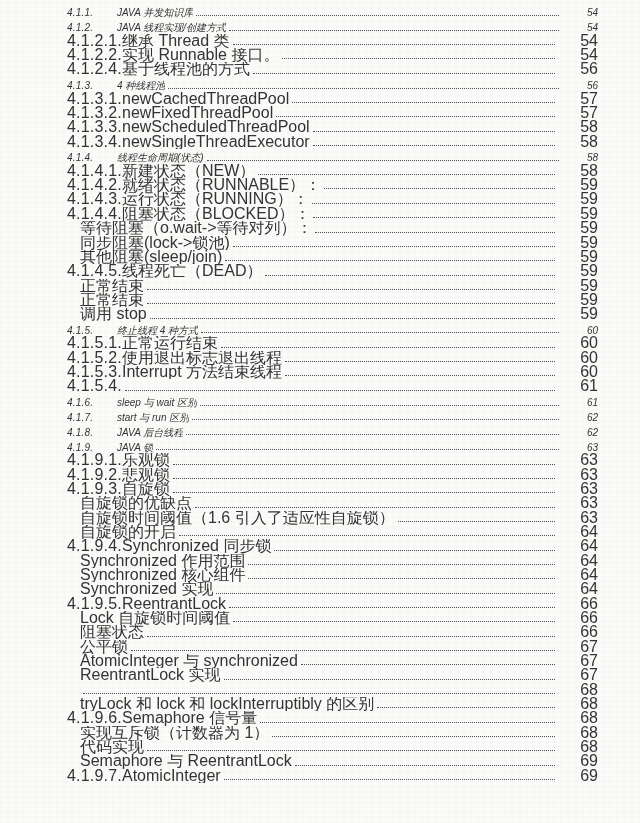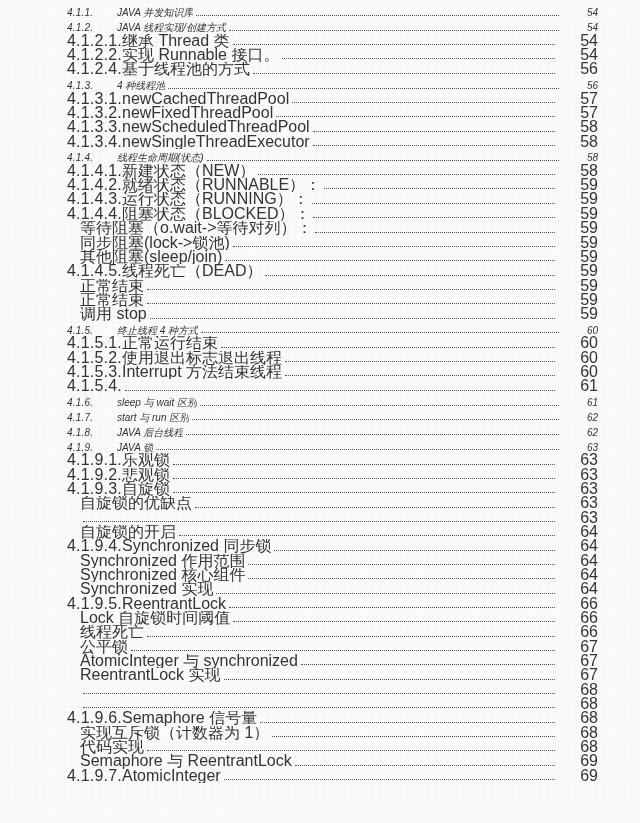--- a/index.html
+++ b/index.html
@@ -322,20 +322,21 @@
 
   <div class="row l5">
 
     <span class="title">自旋锁的优缺点</span>
     <span class="leader"></span>
     <span class="page-num">63</span>
   </div>
 
   <div class="row l5">
 
+    <span class="title">自旋锁时间阈值（1.6 引入了适应性自旋锁）</span>
     <span class="leader"></span>
     <span class="page-num">63</span>
   </div>
 
   <div class="row l5">
 
     <span class="title">自旋锁的开启</span>
     <span class="leader"></span>
     <span class="page-num">64</span>
   </div>
@@ -377,21 +378,21 @@
 
   <div class="row l5">
 
     <span class="title">Lock 自旋锁时间阈值</span>
     <span class="leader"></span>
     <span class="page-num">66</span>
   </div>
 
   <div class="row l5">
 
-    <span class="title">线程死亡</span>
+    <span class="title">阻塞状态</span>
     <span class="leader"></span>
     <span class="page-num">66</span>
   </div>
 
   <div class="row l5">
 
     <span class="title">公平锁</span>
     <span class="leader"></span>
     <span class="page-num">67</span>
   </div>
@@ -411,20 +412,21 @@
   </div>
 
   <div class="row l5">
 
     <span class="leader"></span>
     <span class="page-num">68</span>
   </div>
 
   <div class="row l5">
 
+    <span class="title">tryLock 和 lock 和 lockInterruptibly 的区别</span>
     <span class="leader"></span>
     <span class="page-num">68</span>
   </div>
 
   <div class="row l4">
     <span class="num">4.1.9.6.</span>
     <span class="title">Semaphore 信号量</span>
     <span class="leader"></span>
     <span class="page-num">68</span>
   </div>

